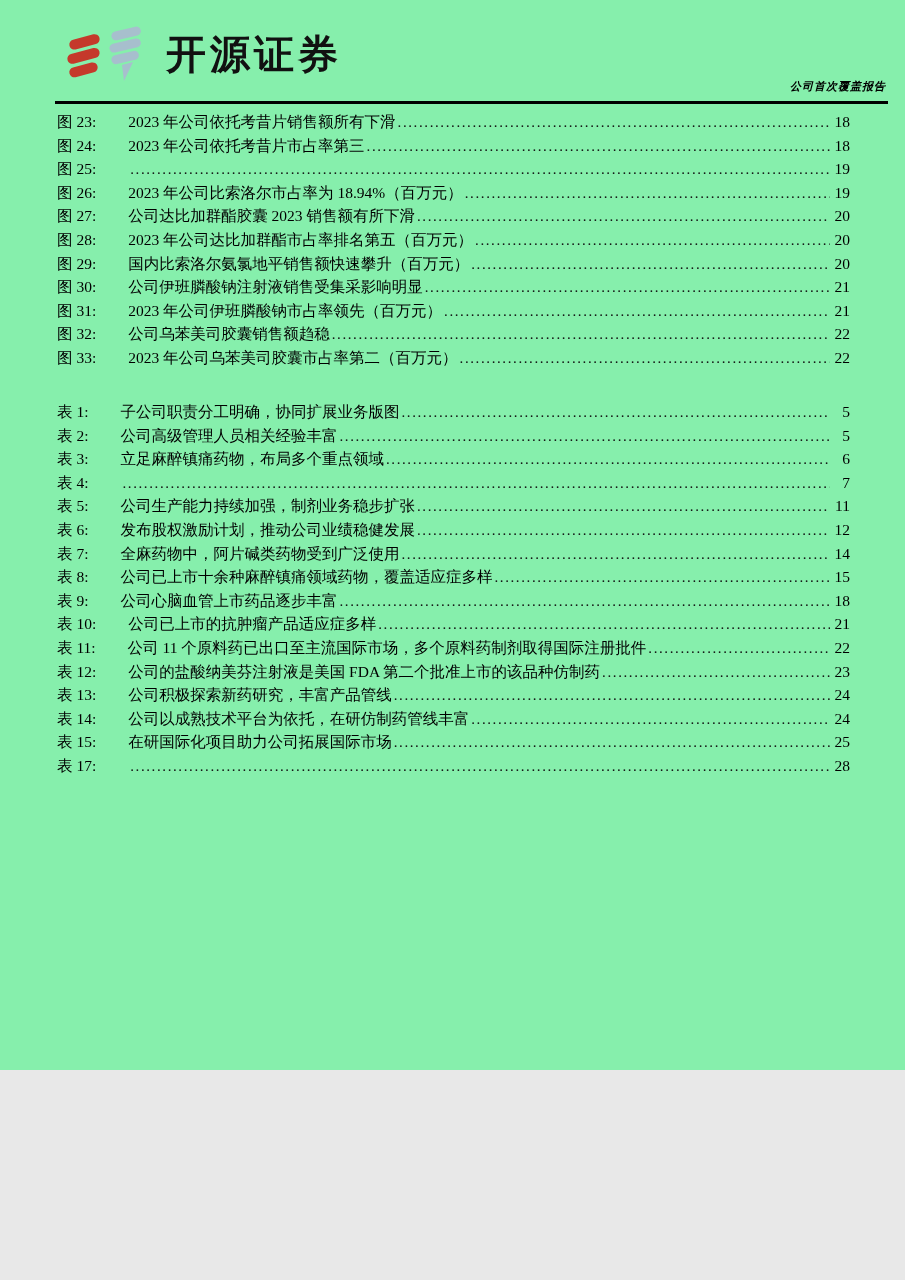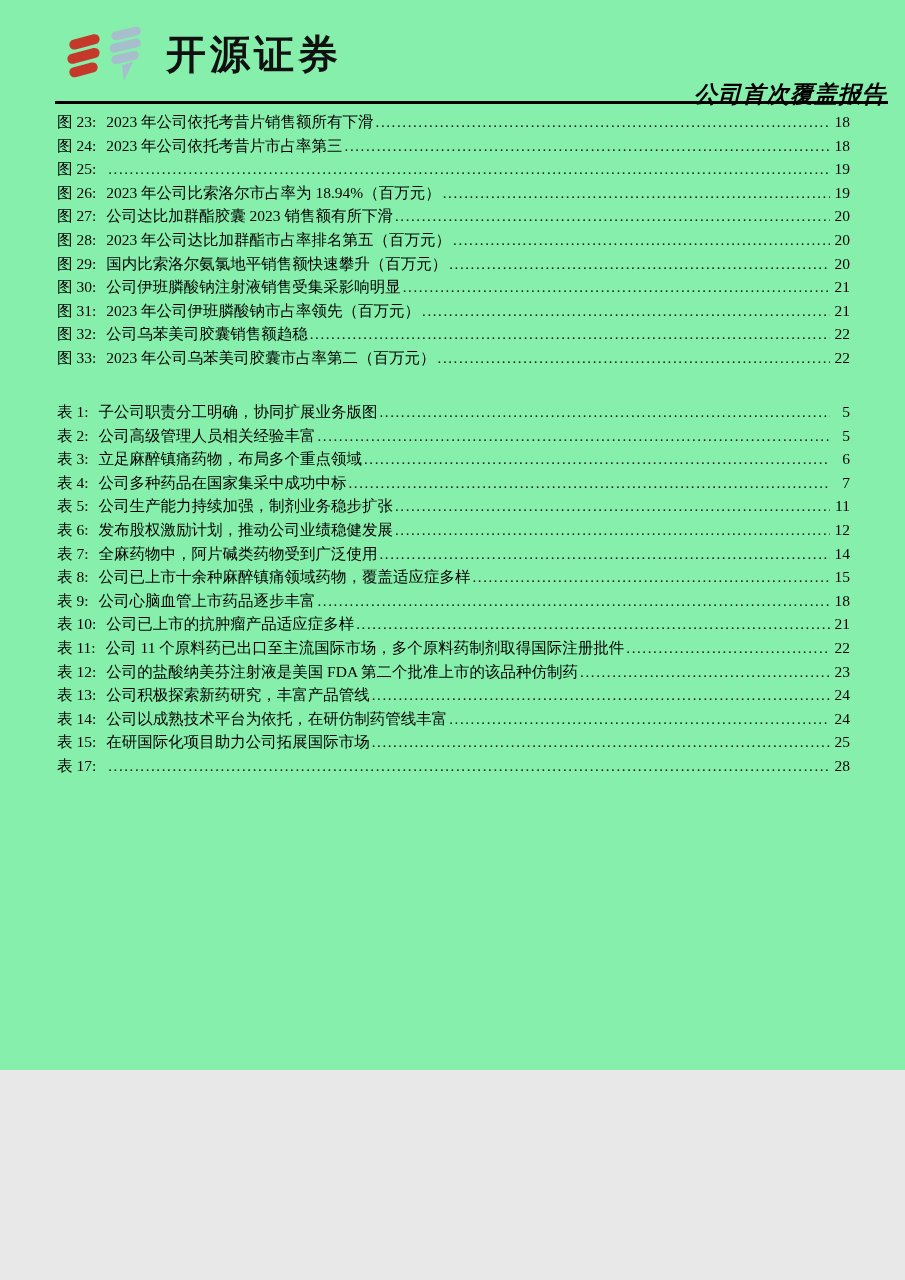--- a/index.html
+++ b/index.html
@@ -29,21 +29,21 @@
     font-weight: 900;
     font-size: 40px;
     letter-spacing: 4px;
     line-height: 58px;
     color: #111;
   }
   .header-report-type {
     position: absolute;
     top: 79px;
     right: 19px;
-    font-size: 23px;
+    font-size: 11px;
     font-weight: bold;
     font-style: italic;
     letter-spacing: 1px;
   }
   .header-rule {
     position: absolute;
     top: 101px;
     left: 55px;
     right: 17px;
     height: 2.5px;
@@ -54,21 +54,21 @@
   .toc-block { position: absolute; left: 57px; width: 793px; }
   .toc-figures { top: 112px; }
   .toc-tables  { top: 402px; }
   .toc-row {
     display: flex;
     align-items: baseline;
     height: 23.6px;
     font-size: 15.5px;
     white-space: nowrap;
   }
-  .toc-label { flex: 0 0 auto; margin-right: 10px; }
+  .toc-label { flex: 0 0 auto; margin-right: 32px; }
   .toc-title { flex: 0 0 auto; }
   .toc-dots  { flex: 1 1 auto; overflow: hidden; margin: 0 2px; }
   .toc-dots::after {
     content: "............................................................................................................................................................................................................................................";
     letter-spacing: 1.6px;
     font-size: 15px;
     color: #111;
   }
   .toc-page { flex: 0 0 auto; min-width: 18px; text-align: right; }
 
@@ -203,21 +203,20 @@
     <span class="toc-page">5</span>
   </div>
       <div class="toc-row">
     <span class="toc-label">表 3:</span>
     <span class="toc-title">立足麻醉镇痛药物，布局多个重点领域</span>
     <span class="toc-dots"></span>
     <span class="toc-page">6</span>
   </div>
       <div class="toc-row">
     <span class="toc-label">表 4:</span>
-    <span class="toc-title">公司多种药品在国家集采中成功中标</span>
     <span class="toc-dots"></span>
     <span class="toc-page">7</span>
   </div>
       <div class="toc-row">
     <span class="toc-label">表 5:</span>
     <span class="toc-title">公司生产能力持续加强，制剂业务稳步扩张</span>
     <span class="toc-dots"></span>
     <span class="toc-page">11</span>
   </div>
       <div class="toc-row">

